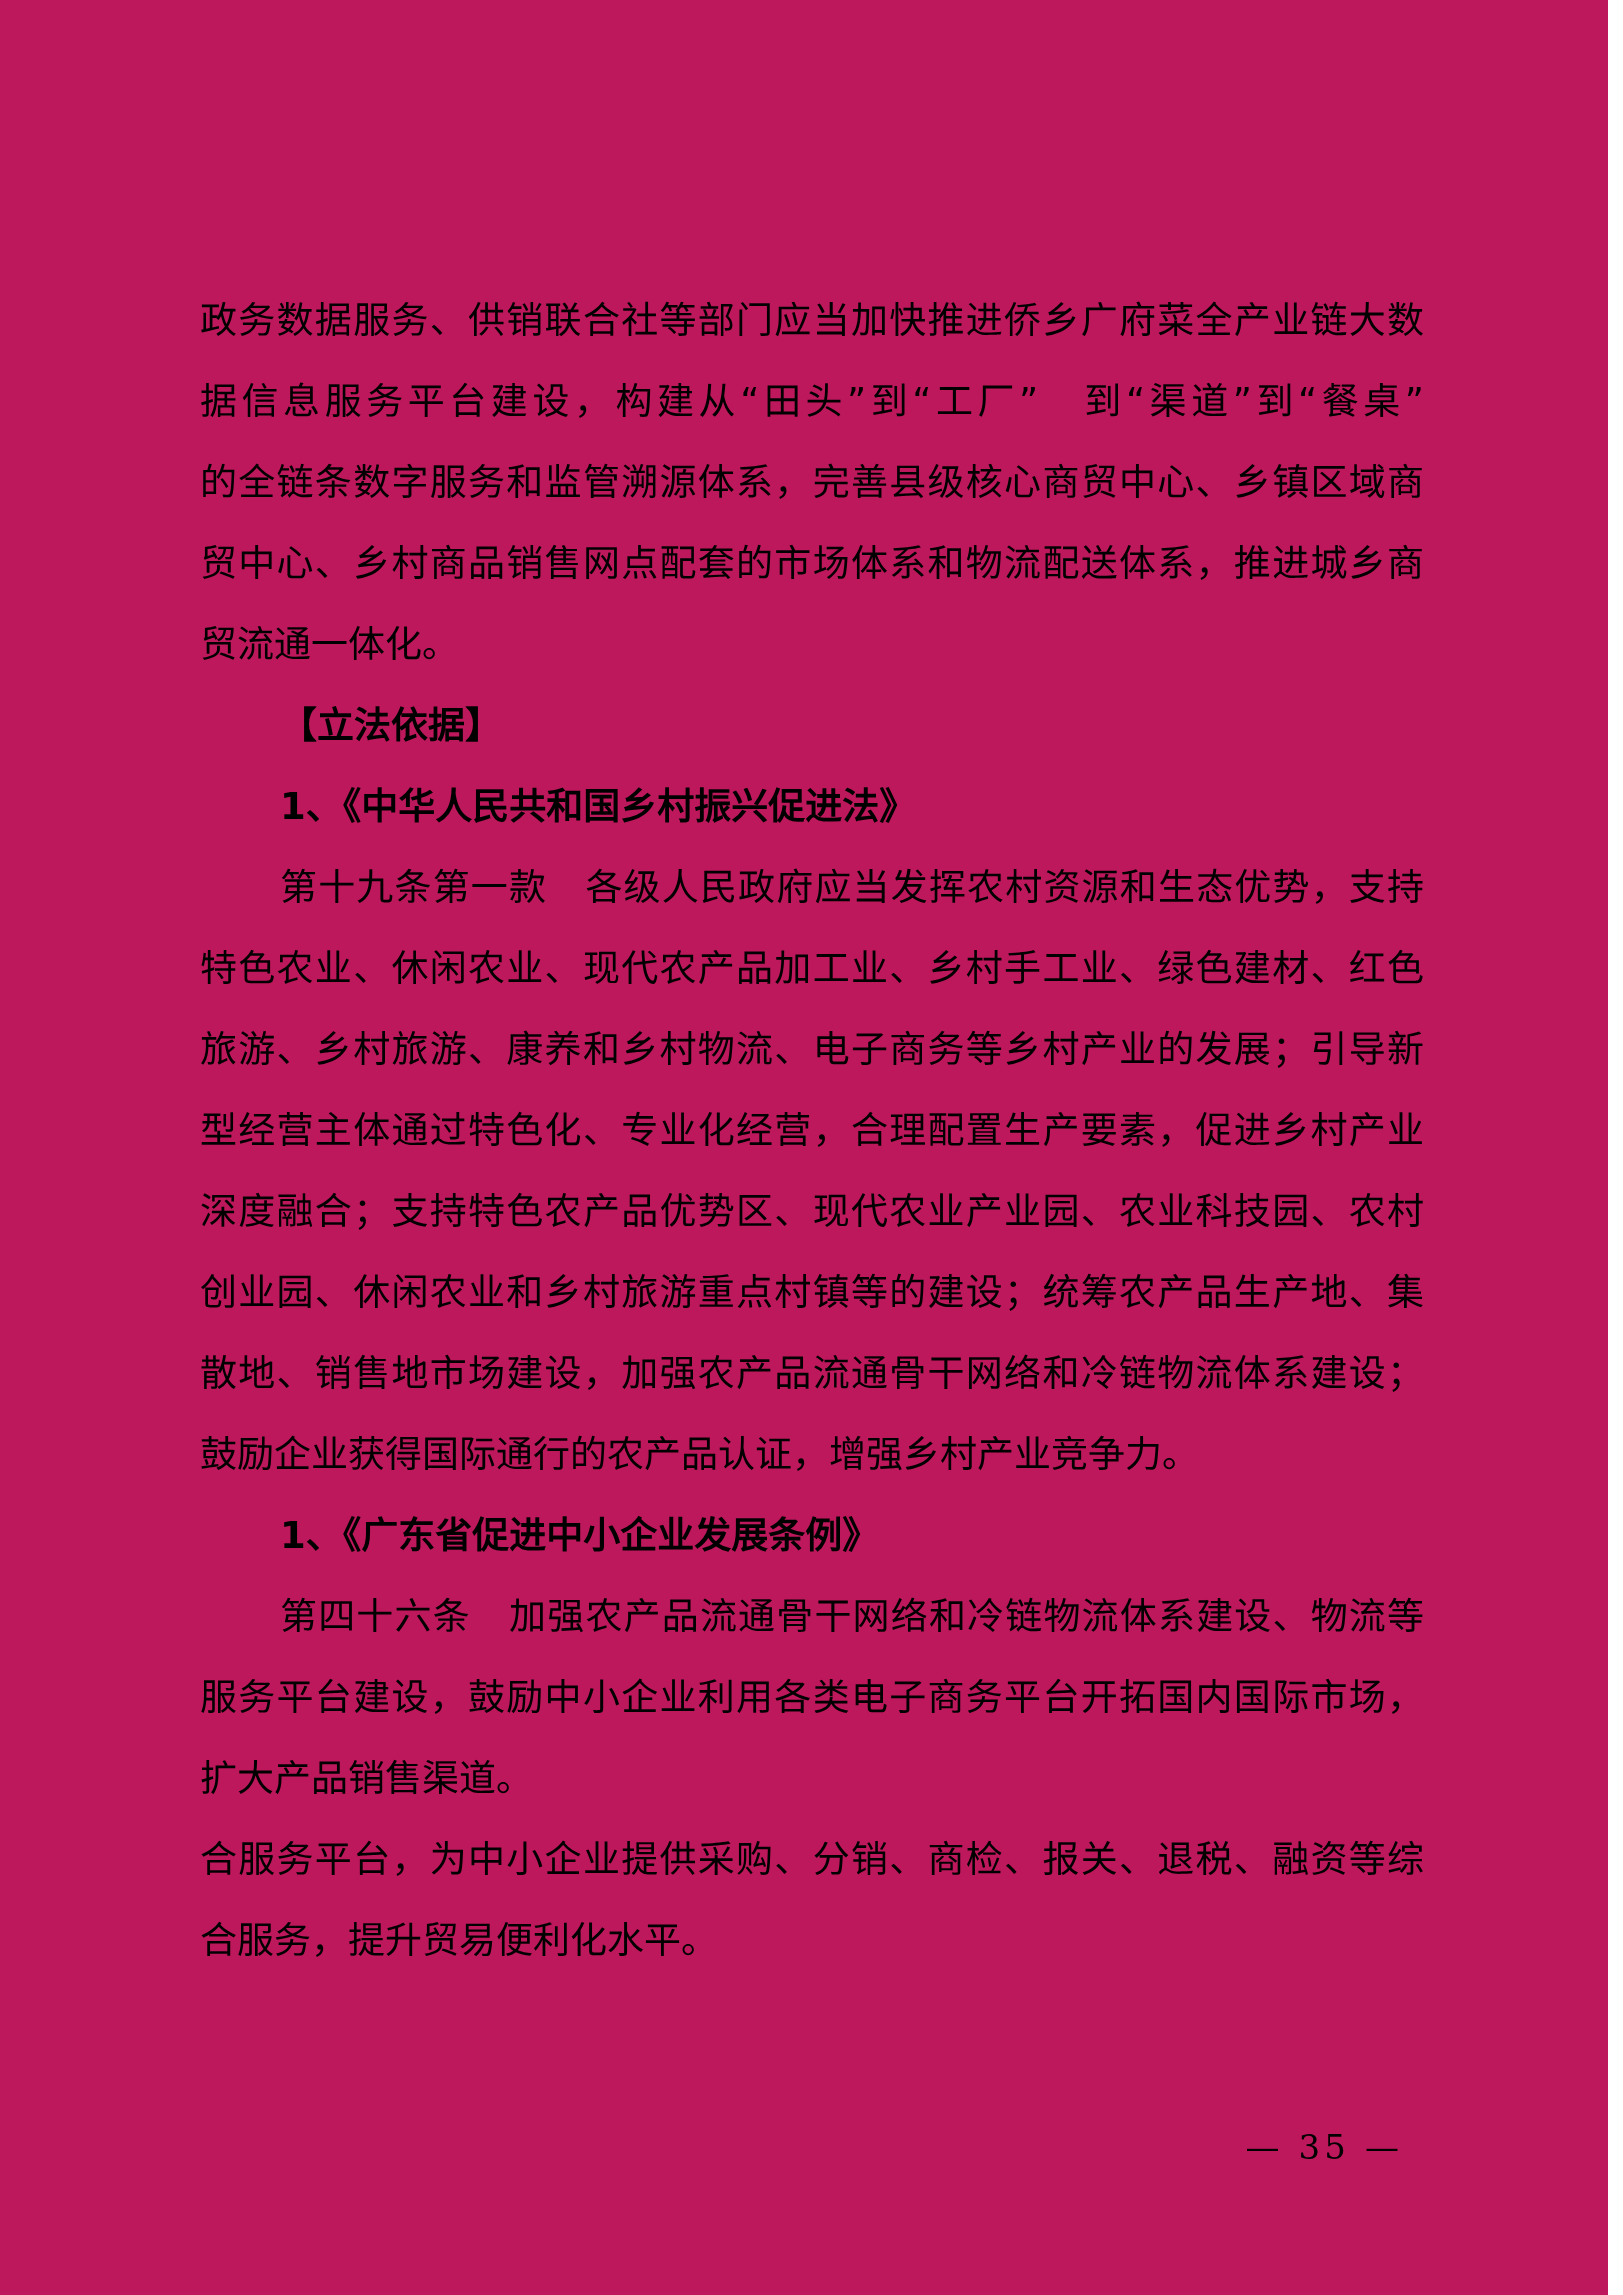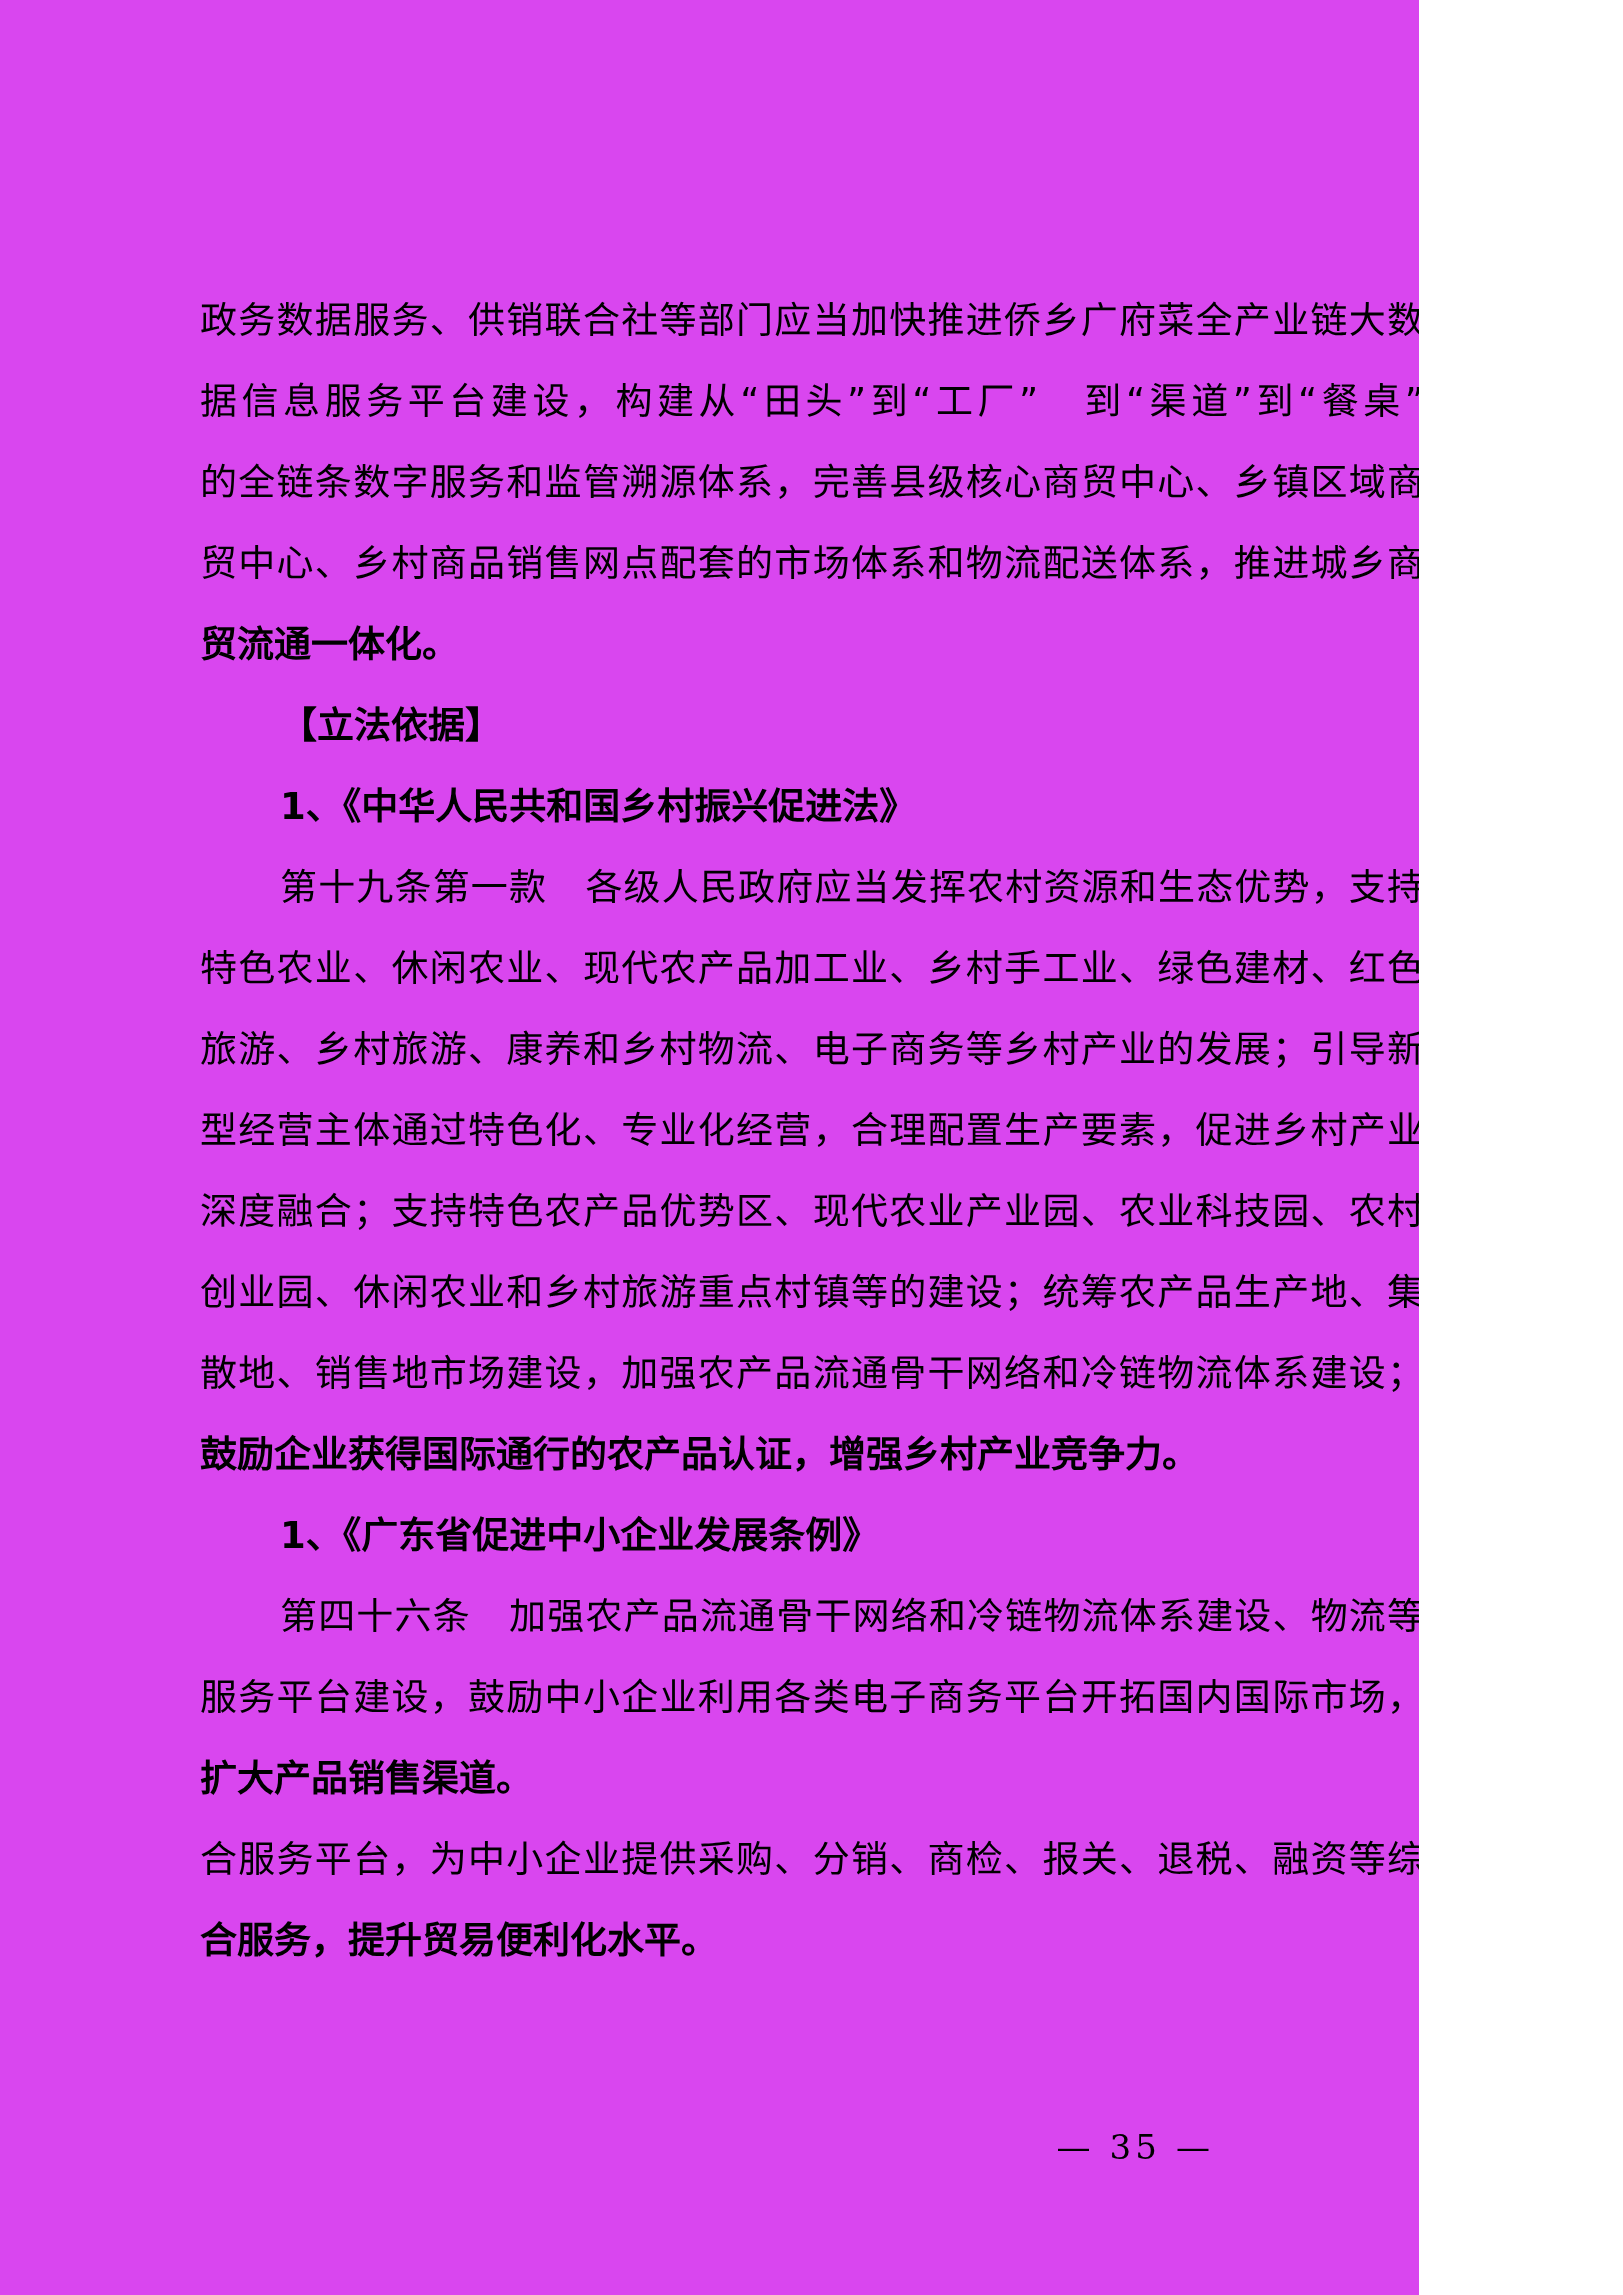--- a/index.html
+++ b/index.html
@@ -8,24 +8,24 @@
   }
   body {
     width: 1623px;
     height: 2295px;
     background: #ffffff;
     color: #000000;
     font-family: "DejaVu Sans", sans-serif;
   }
   .page {
     position: relative;
-    width: 1419px;
+    width: 1608px;
     height: 2295px;
     overflow: hidden;
-    background: #d946ef;
+    background: #be185d;
   }
   .doc-body {
     position: absolute;
     left: 200px;
     top: 280px;
     width: 1224px;
   }
   .line {
     height: 81px;
     line-height: 81px;
@@ -34,21 +34,20 @@
     text-align: justify;
     text-align-last: justify;
     overflow: visible;
   }
   .line.para-first {
     text-indent: 80px;
   }
   .line.para-last {
     text-align: left;
     text-align-last: left;
-    font-weight: bold;
   }
   .line.heading,
   .line.subheading {
     font-weight: bold;
     text-align: center;
     text-align-last: left;
     text-indent: 80px;
   }
   .page-number {
     position: absolute;

